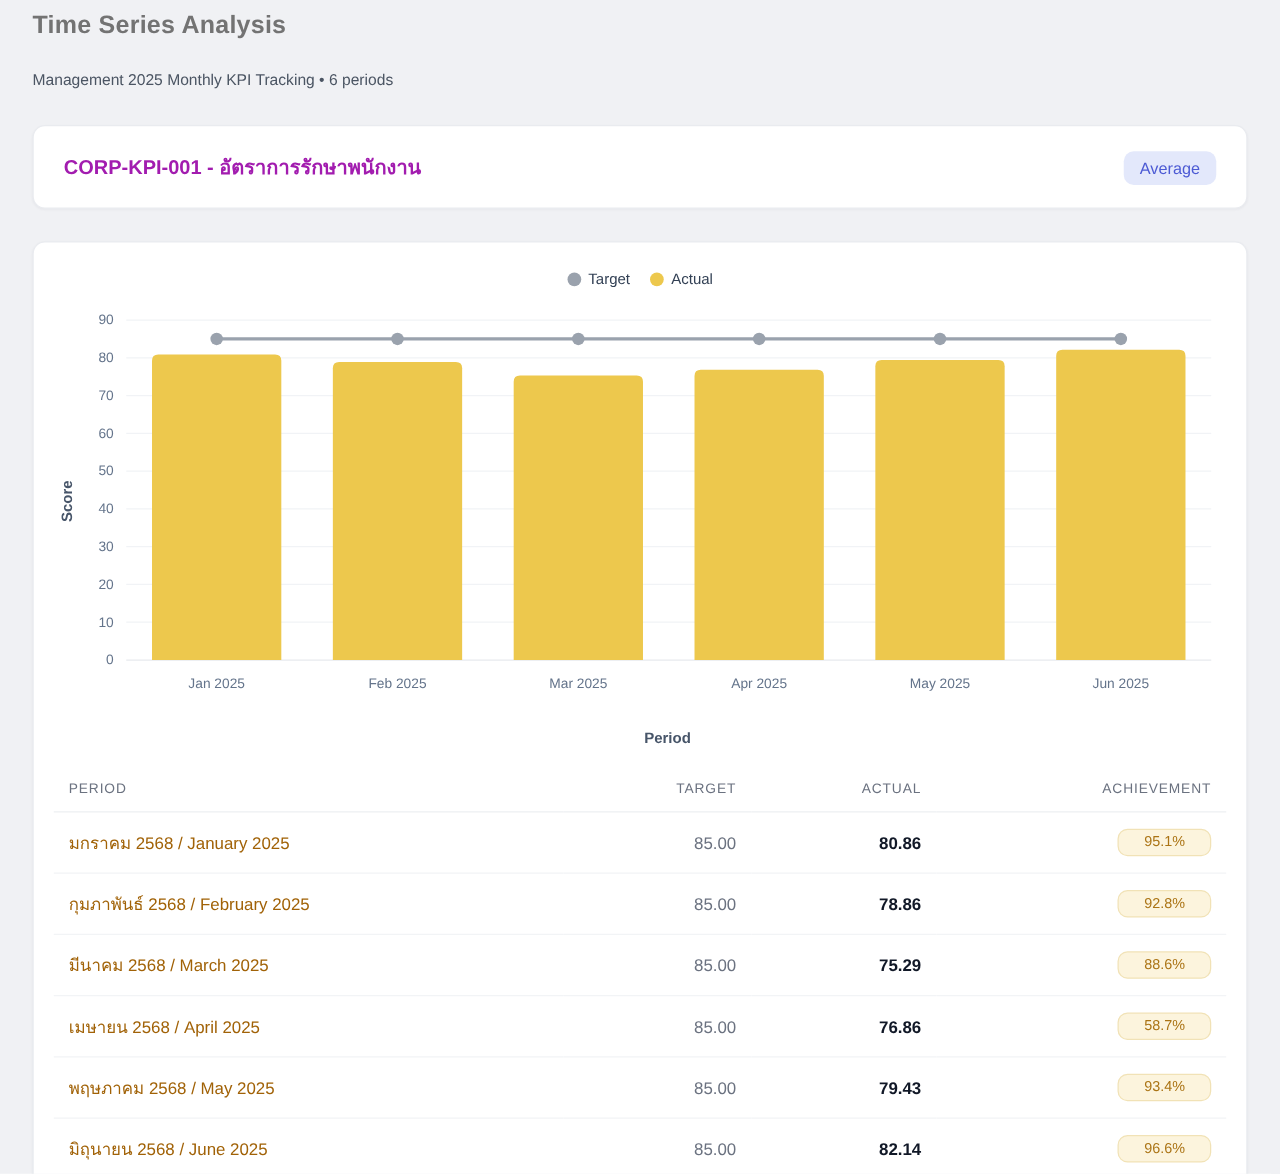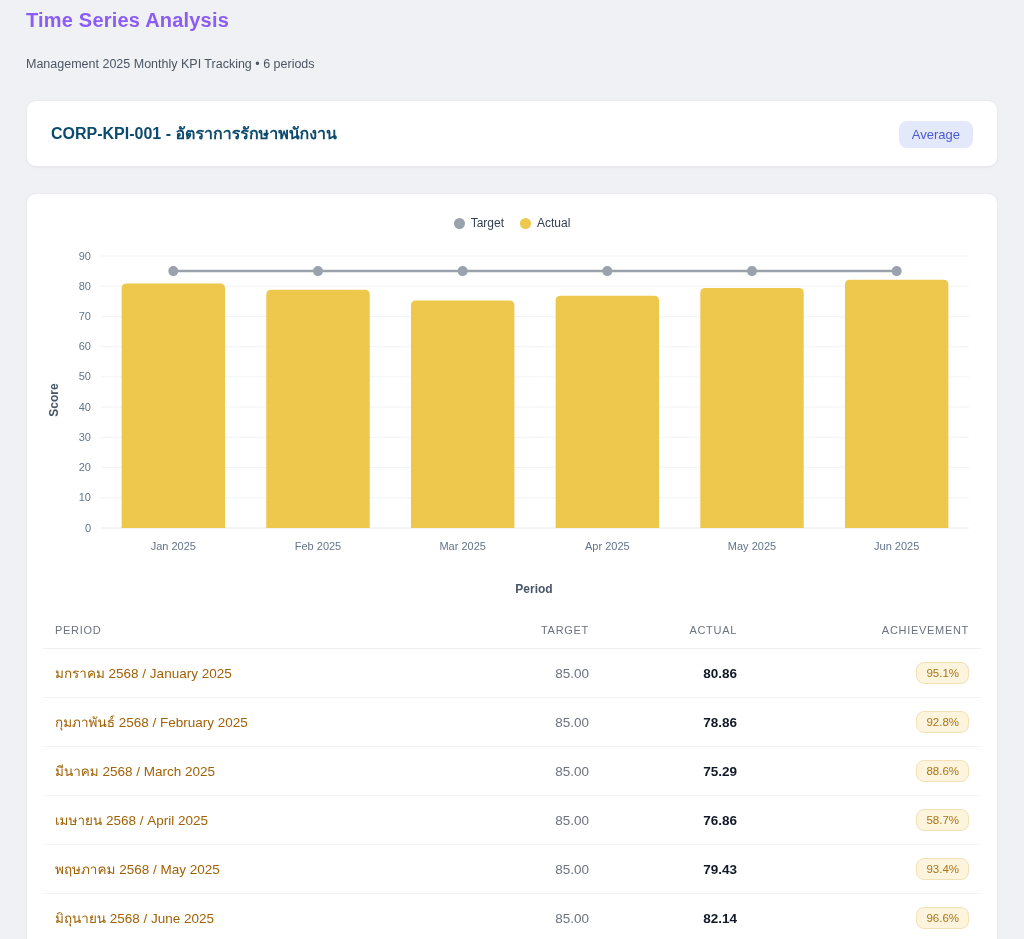--- a/index.html
+++ b/index.html
@@ -6,32 +6,32 @@
   html, body { margin: 0; padding: 0; }
   body {
     width: 1024px; height: 939px;
     background: #f0f1f4;
     font-family: "Liberation Sans", "DejaVu Sans", sans-serif;
     color: #111827;
     overflow: hidden;
   }
   .page { padding: 9px 26px 28px; }
 
-  .page-title { font-size: 20px; font-weight: 700; margin: 0; color: #8b5cf6; letter-spacing: .2px; }
+  .page-title { font-size: 20px; font-weight: 700; margin: 0; color: #737373; letter-spacing: .2px; }
   .page-subtitle { font-size: 12.5px; color: #4b5563; margin-top: 25px; }
 
   .card {
     background: #ffffff;
     border: 1px solid #e9ebef;
     border-radius: 10px;
     box-shadow: 0 1px 2px rgba(16,24,40,.04);
   }
 
   .kpi-card { margin-top: 29px; padding: 20px 24px 18px; display: flex; justify-content: space-between; align-items: flex-start; }
-  .kpi-title { font-size: 16px; font-weight: 700; color: #0c4a6e; }
+  .kpi-title { font-size: 16px; font-weight: 700; color: #a21caf; }
   .kpi-subtitle { font-size: 12.5px; color: #9ca3af; margin-top: 15px; }
   .badge {
     font-size: 13px; padding: 6px 13px; border-radius: 8px;
     background: #e3e8fb; color: #4c5ad4; white-space: nowrap;
   }
 
   .chart-card { margin-top: 26px; padding: 16px 16px 22px; }
 
   .legend { display: flex; justify-content: center; gap: 16px; padding: 6px 0 8px; }
   .legend-item { display: flex; align-items: center; gap: 6px; font-size: 12px; color: #334155; cursor: default; }
@@ -55,21 +55,21 @@
   .kpi-table th.col-actual { width: 148px; }
   .kpi-table th.col-ach { width: 232px; }
   .kpi-table td { padding: 13px 12px; font-size: 13.5px; border-bottom: 1px solid #f2f4f6; }
   .kpi-table tr:last-child td { border-bottom: none; }
   .td-period { color: #a16207; }
   .td-target { color: #6b7280; }
   .td-actual { color: #111827; font-weight: 700; }
   .ach-badge {
     display: inline-block;
     background: #fcf4dd; border: 1px solid #f1e2b6; color: #ab7415;
-    font-size: 11.5px; padding: 4px 9px; border-radius: 8px;
+    font-size: 11.5px; padding: 4px 20px; border-radius: 8px;
   }
 </style>
 </head>
 <body>
 
 <div class="page">
 
   <h1 class="page-title">Time Series Analysis</h1>
   <div class="page-subtitle">Management 2025 Monthly KPI Tracking • 6 periods</div>
 

